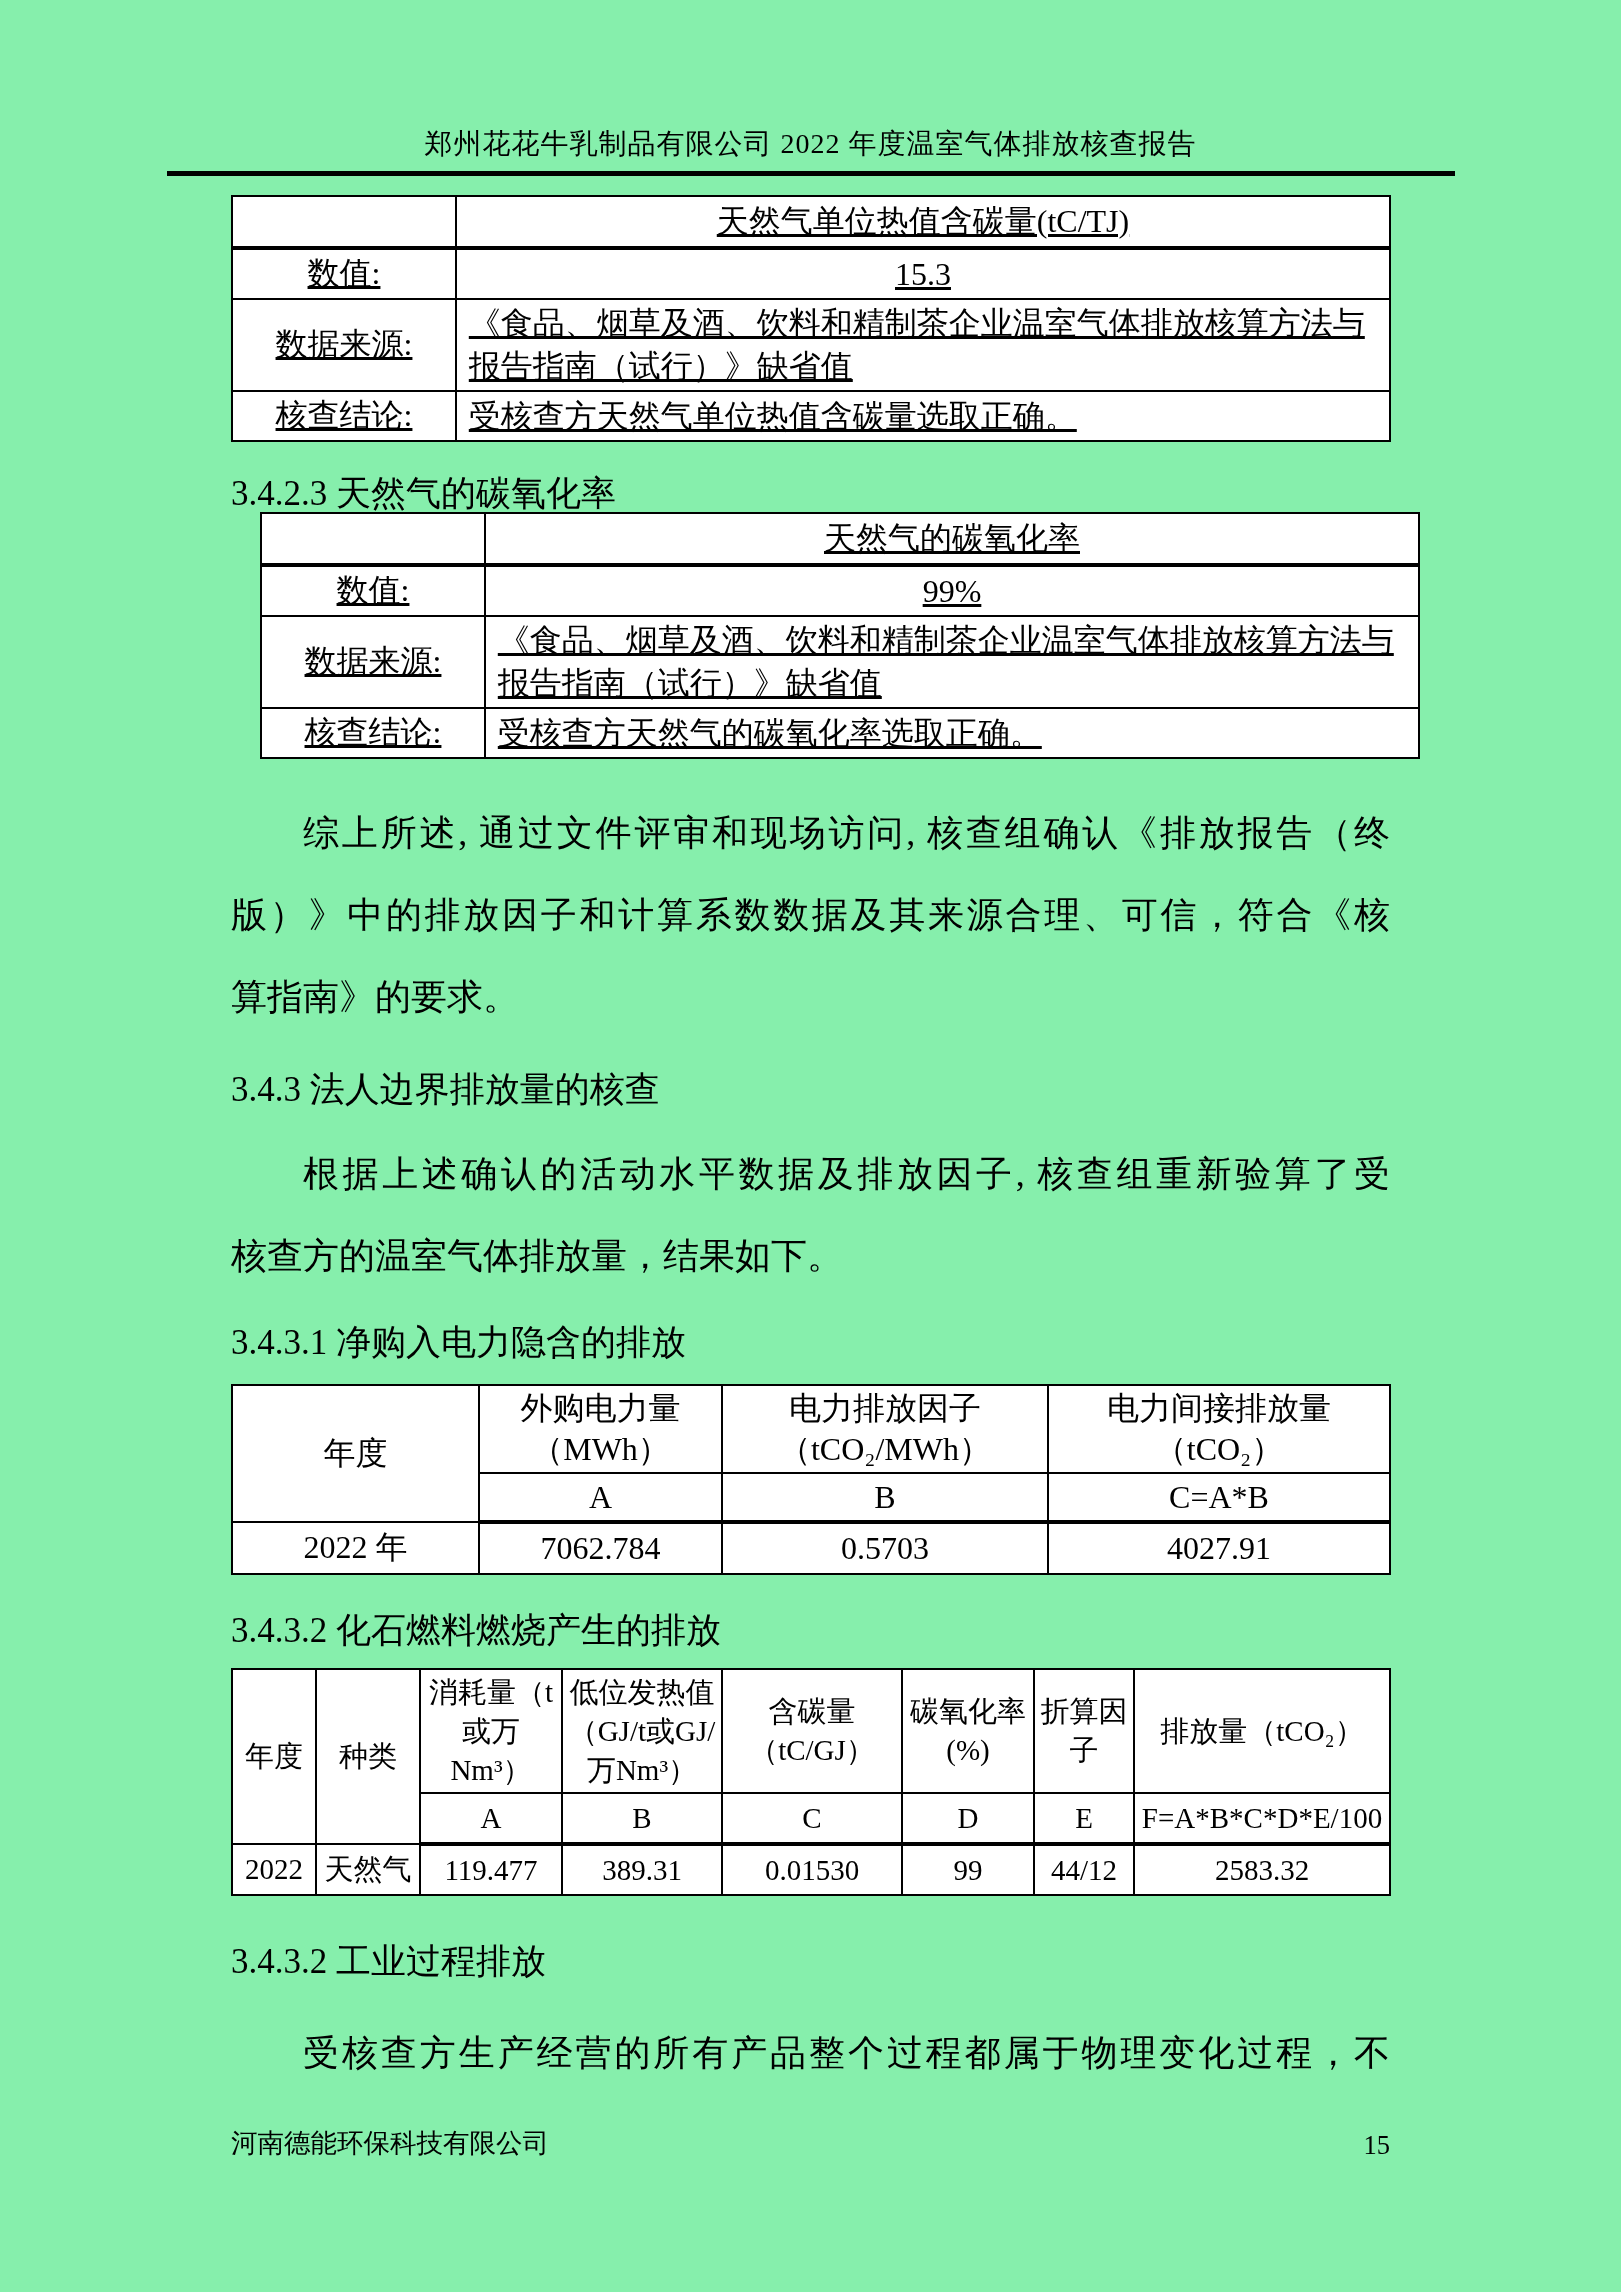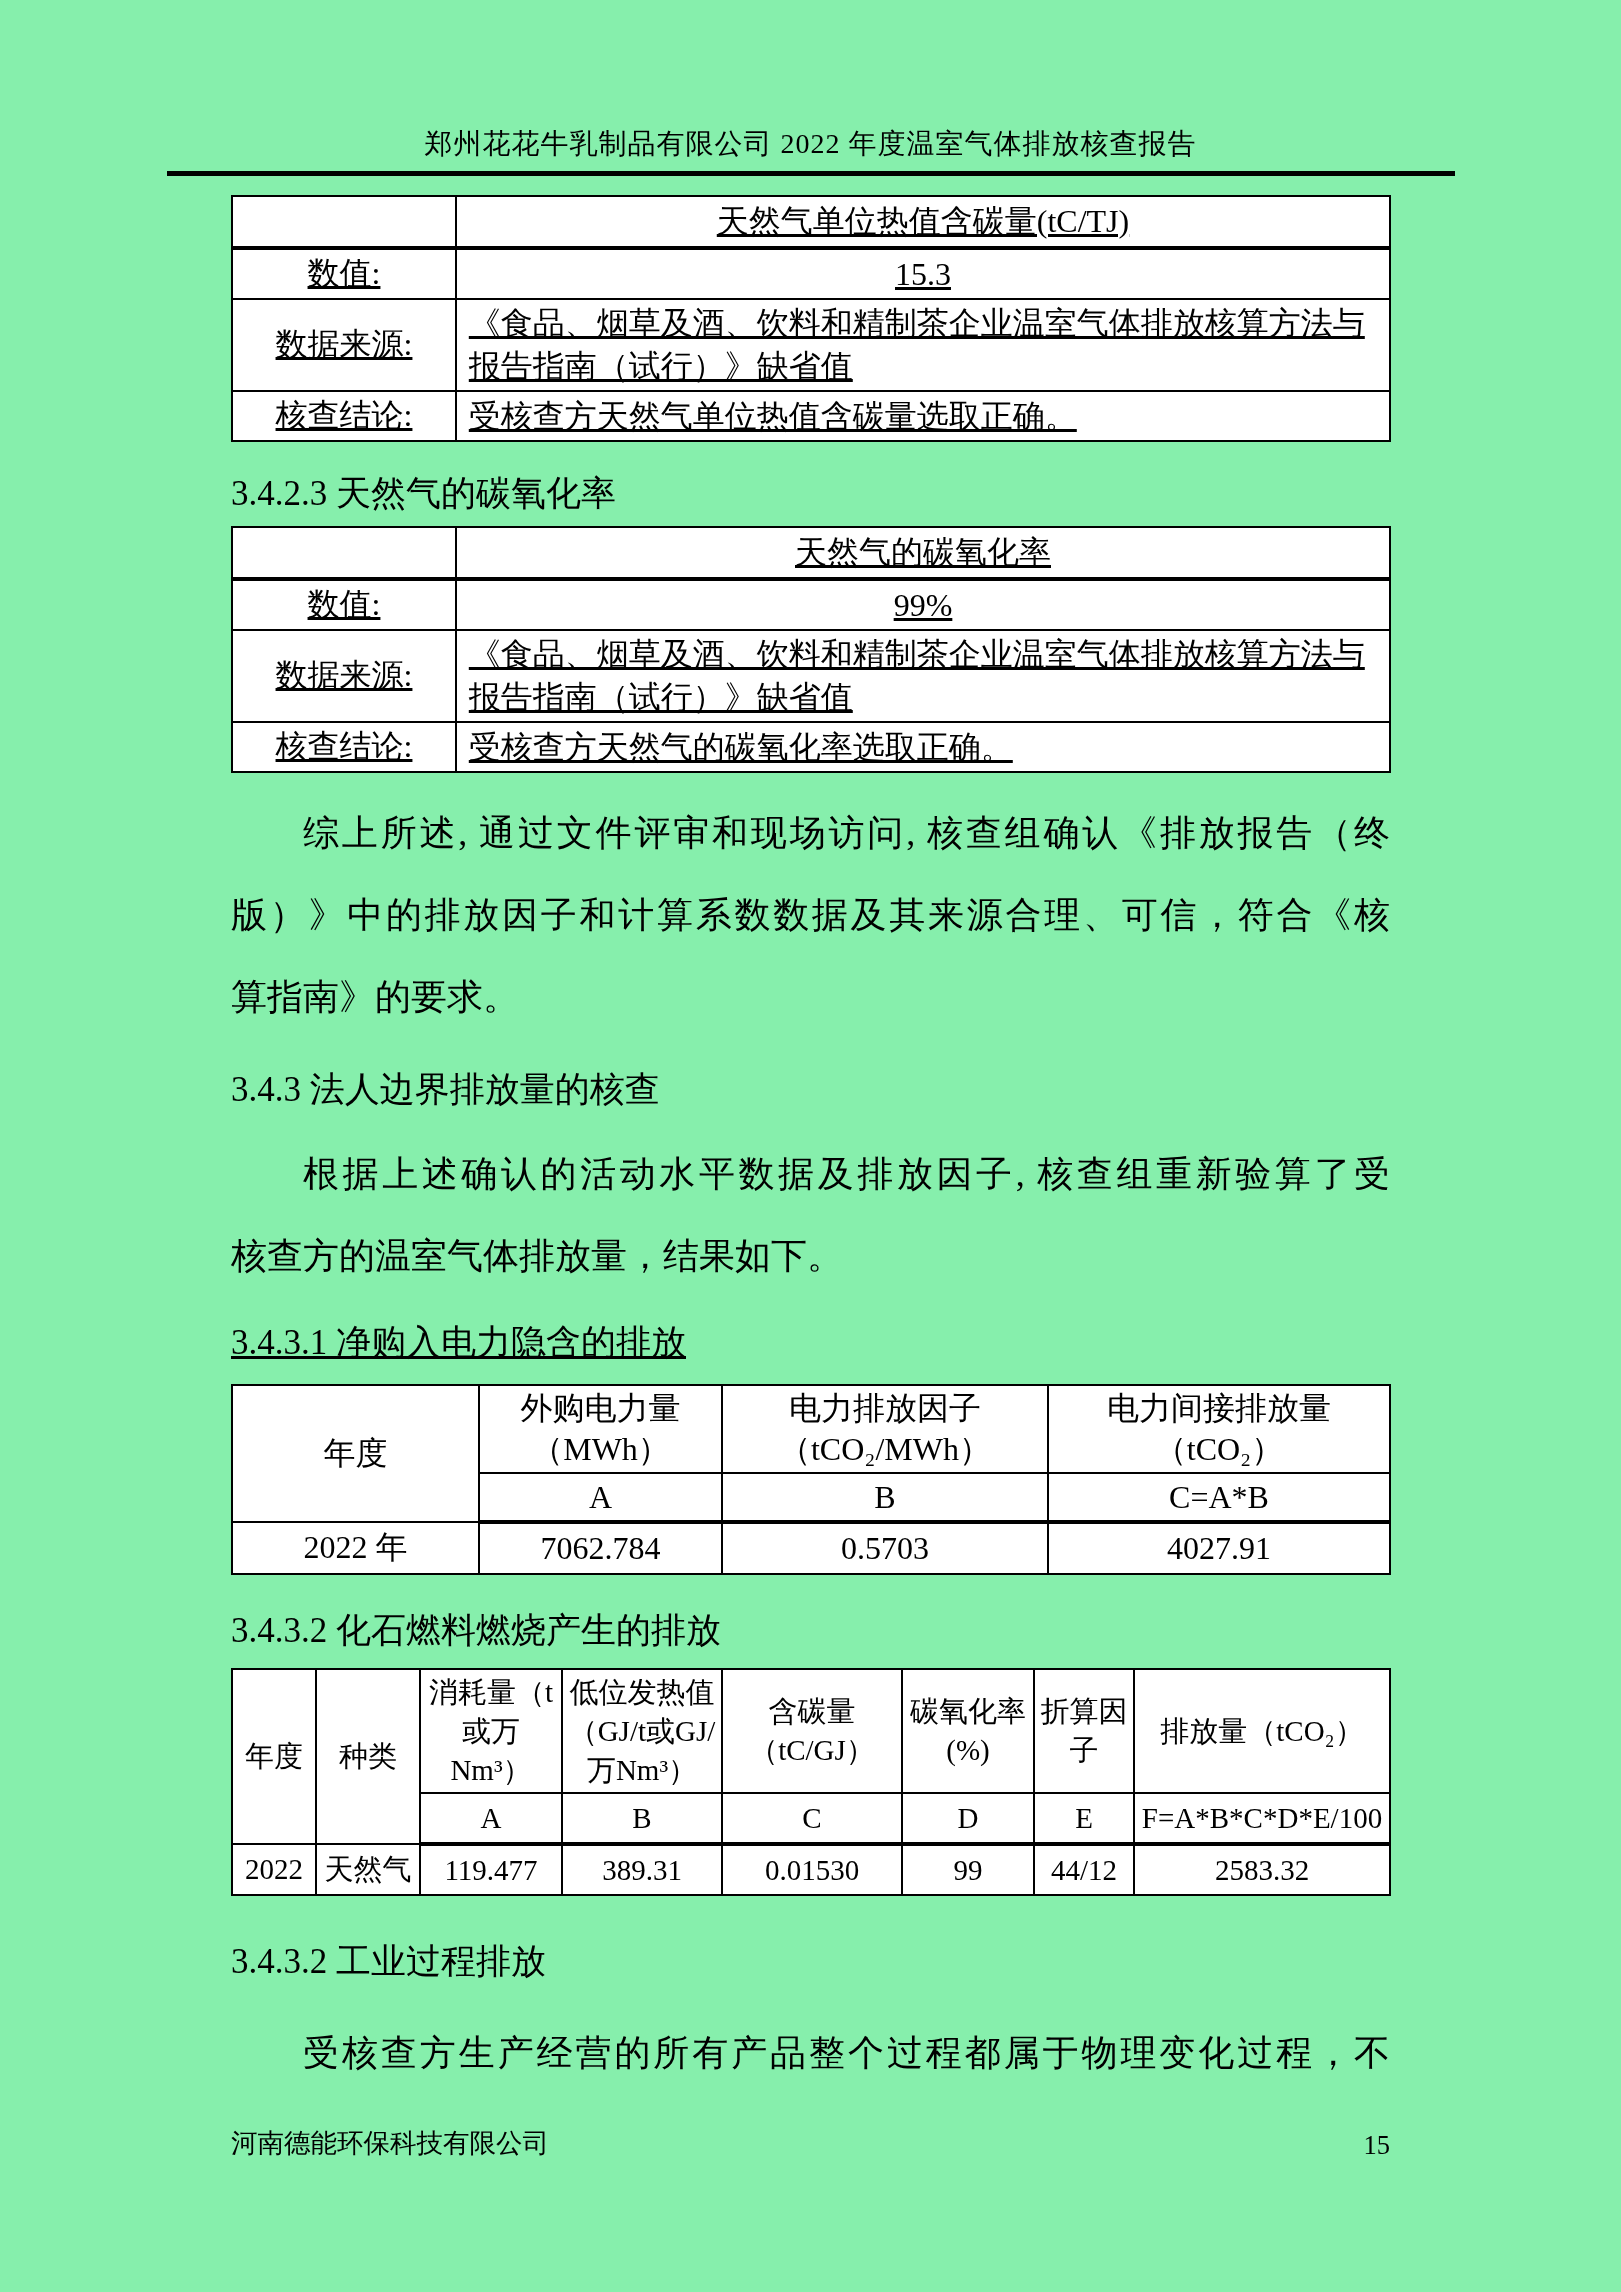--- a/index.html
+++ b/index.html
@@ -128,21 +128,21 @@
     </tr>
     <tr class="pt-r4">
       <td class="lbl">核查结论:</td>
       <td class="val-left">受核查方天然气单位热值含碳量选取正确。</td>
     </tr>
   </tbody>
     </table>
 
   <div class="heading" style="top:470px;">3.4.2.3 天然气的碳氧化率</div>
 
-  <table class="ptable" style="top:526px;">
+  <table class="ptable" style="top:512px;margin-left:29px;">
     <colgroup>
         <col style="width:224px;">
         <col style="width:934px;">
       </colgroup>
     <tbody>
         <tr class="pt-r1 thick-bottom">
       <td class="lbl"></td>
       <td class="hdr">天然气的碳氧化率</td>
     </tr>
     <tr class="pt-r2">
@@ -166,21 +166,21 @@
     <span class="line">算指南》的要求。</span>
   </div>
 
   <div class="heading" style="top:1066px;">3.4.3 法人边界排放量的核查</div>
 
   <div class="para" style="top:1133px; line-height:82px;">
     <span class="line full indent">根据上述确认的活动水平数据及排放因子, 核查组重新验算了受</span>
     <span class="line">核查方的温室气体排放量，结果如下。</span>
   </div>
 
-  <div class="heading" style="top:1319px;text-decoration:underline;">3.4.3.1 净购入电力隐含的排放</div>
+  <div class="heading" style="top:1319px;">3.4.3.1 净购入电力隐含的排放</div>
 
   <table class="dtable" style="top:1384px;">
     <colgroup>
       <col style="width:247px;">
         <col style="width:243px;">
         <col style="width:326px;">
         <col style="width:342px;">
     </colgroup>
     <tbody>
         <tr style="height:82px;">

